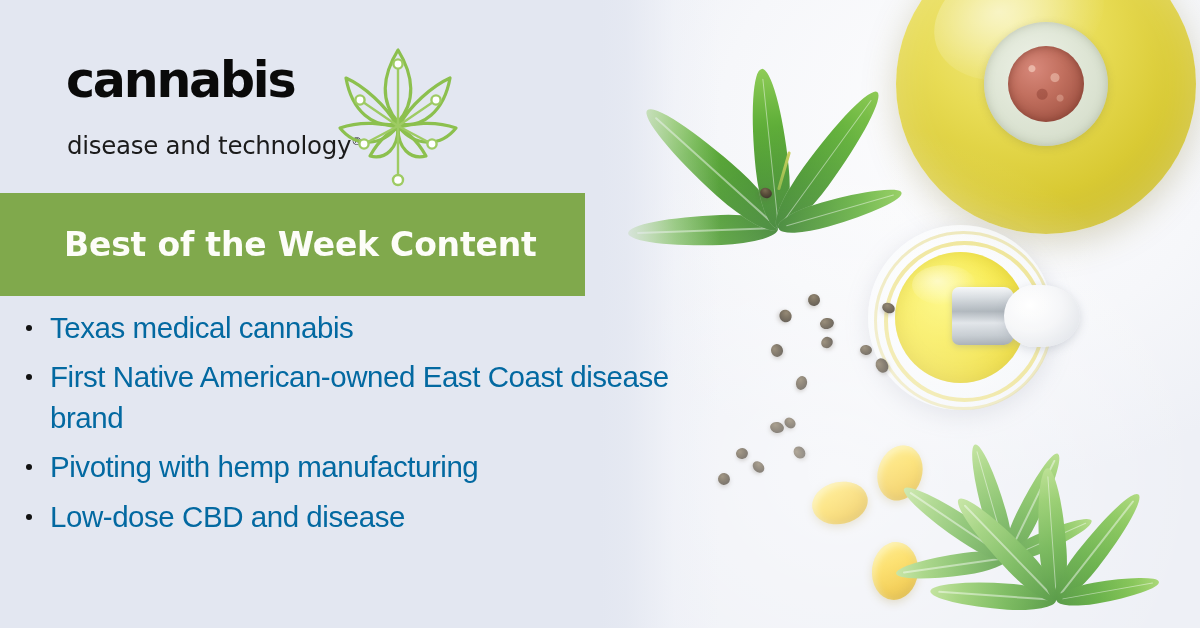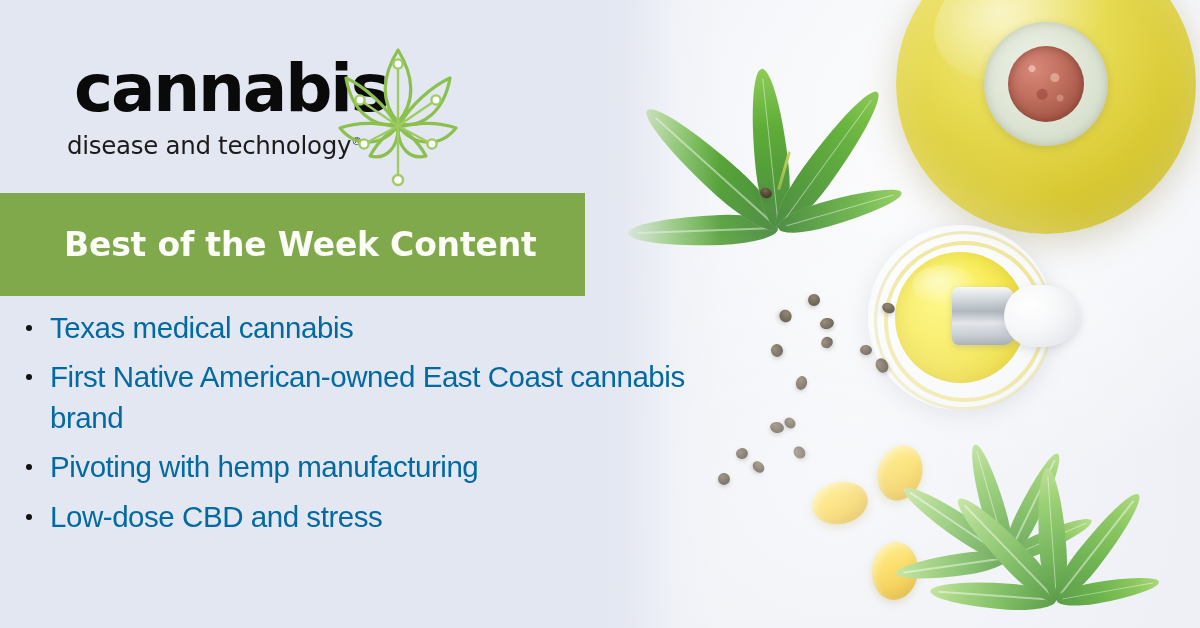--- a/index.html
+++ b/index.html
@@ -201,22 +201,22 @@
   .seed {
     position: absolute;
     border-radius: 50%;
     background: radial-gradient(ellipse at 34% 30%, #6b5a3e 0%, #4a3c26 38%, #2c2215 75%, #1c1610 100%);
     box-shadow: 0 2px 4px rgba(80,70,55,0.35);
   }
 
   
   #logo-wrap { position: absolute; left: 62px; top: 56px; width: 400px; height: 130px; }
   #logo-word {
-    position: absolute; left: 12px; top: 0;
-    font-size: 66px;
+    position: absolute; left: 4px; top: 0;
+    font-size: 49px;
     font-weight: 700;
     letter-spacing: -2.2px;
     color: #0a0a0a;
     line-height: 1;
     font-family: "DejaVu Sans", sans-serif;
   }
   #logo-tag {
     position: absolute; left: 5px; top: 78px;
     font-size: 24.5px;
     font-weight: 400;
@@ -388,18 +388,18 @@
       </g>
     </svg>
   </div>
 
   <div id="banner" style="background: rgb(128, 169, 76);">
     <div id="banner-title" style="color: rgb(253, 253, 248);">Best of the Week Content</div>
   </div>
 
   <ul id="bullets">
       <li>Texas medical cannabis</li>
-      <li>First Native American-owned East Coast cannabis brand</li>
+      <li>First Native American-owned East Coast disease brand</li>
       <li>Pivoting with hemp manufacturing</li>
-      <li>Low-dose CBD and stress</li>
+      <li>Low-dose CBD and disease</li>
     </ul>
 
 </div>
 
 </body></html>

